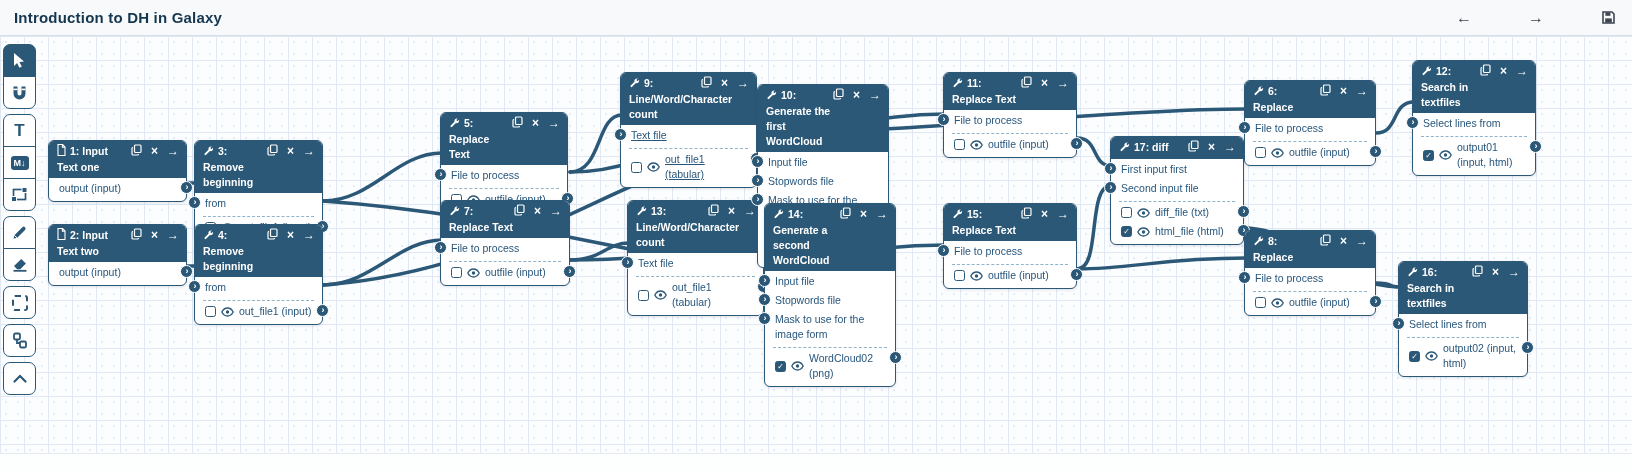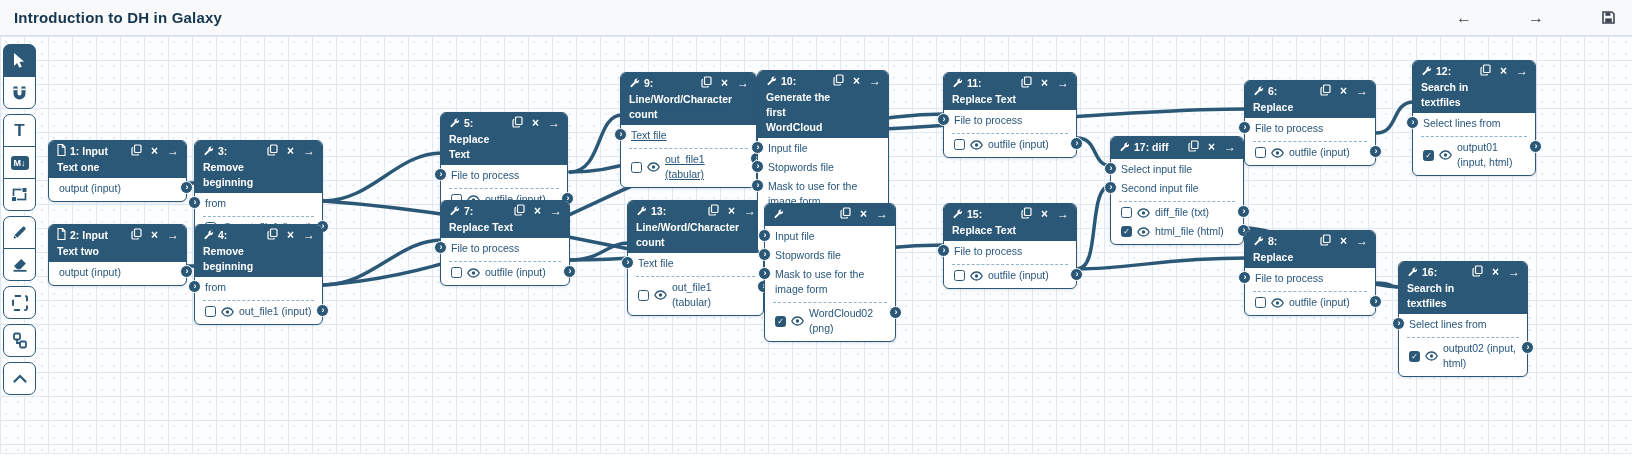--- a/index.html
+++ b/index.html
@@ -385,21 +385,21 @@
                 <circle cx="6.5" cy="5" r="1.7" fill="#2c5877"></circle>
               </svg>
             </span>
             <span>out_file1 (tabular)</span>
             <span class="conn out">
               <span>›</span>
             </span>
           </div>
         </div>
       </div>
-      <div class="node" style="left: 757px; top: 34px; width: 132px;">
+      <div class="node" style="left: 757px; top: 48px; width: 132px;">
         <div class="node-header"><span class="node-type-icon"><svg width="11" height="11" viewBox="0 0 12 12">
               <path d="M10.9 3.1c.35.95.13 2.06-.66 2.85-.73.73-1.77.94-2.68.63L3.4 10.75c-.42.42-1.1.42-1.52 0-.42-.42-.42-1.1 0-1.52L6.04 5.1c-.31-.91-.1-1.95.63-2.68.79-.79 1.9-1.01 2.85-.66L7.95 3.33l1.38 1.38 1.57-1.6z" fill="#fff"></path>
             </svg></span><span class="node-title">10: Generate the first WordCloud</span><span class="hdr-icons">
             <span class="hicon">
               <span><svg width="11" height="12" viewBox="0 0 11 12">
                   <rect x="3.5" y="1" width="6.5" height="7.5" rx="1" fill="none" stroke="#fff" stroke-width="1.2"></rect>
                   <path d="M2 3.5H1.8A1 1 0 0 0 1 4.5V10a1 1 0 0 0 1 1h4.5a1 1 0 0 0 1-1" fill="none" stroke="#fff" stroke-width="1.2"></path>
                 </svg></span>
             </span>
             <span class="hicon">
@@ -431,21 +431,21 @@
             <span>WordCloud01 (png)</span>
             <span class="conn out">
               <span>›</span>
             </span>
           </div>
         </div>
       </div>
       <div class="node" style="left: 764px; top: 167px; width: 132px;">
         <div class="node-header"><span class="node-type-icon"><svg width="11" height="11" viewBox="0 0 12 12">
               <path d="M10.9 3.1c.35.95.13 2.06-.66 2.85-.73.73-1.77.94-2.68.63L3.4 10.75c-.42.42-1.1.42-1.52 0-.42-.42-.42-1.1 0-1.52L6.04 5.1c-.31-.91-.1-1.95.63-2.68.79-.79 1.9-1.01 2.85-.66L7.95 3.33l1.38 1.38 1.57-1.6z" fill="#fff"></path>
-            </svg></span><span class="hdr-icons">
+            </svg></span><span class="node-title">14: Generate a second WordCloud</span><span class="hdr-icons">
             <span class="hicon">
               <span><svg width="11" height="12" viewBox="0 0 11 12">
                   <rect x="3.5" y="1" width="6.5" height="7.5" rx="1" fill="none" stroke="#fff" stroke-width="1.2"></rect>
                   <path d="M2 3.5H1.8A1 1 0 0 0 1 4.5V10a1 1 0 0 0 1 1h4.5a1 1 0 0 0 1-1" fill="none" stroke="#fff" stroke-width="1.2"></path>
                 </svg></span>
             </span>
             <span class="hicon">
               <span><b style="font-size:12px;line-height:11px">×</b></span>
             </span>
             <span class="hicon">
@@ -565,21 +565,21 @@
             <span class="hicon">
               <span><b style="font-size:12px;line-height:11px">×</b></span>
             </span>
             <span class="hicon">
               <span><b style="font-size:12px;line-height:11px">→</b></span>
             </span>
           </span></div>
         <div class="node-body">
           <div class="row in-row"><span class="conn in">
               <span>›</span>
-            </span><span>Select input file</span></div>
+            </span><span>First input first</span></div>
           <div class="row in-row"><span class="conn in">
               <span>›</span>
             </span><span>Second input file</span></div>
           <div class="sep"></div>
           <div class="row out-row">
             <span class="checkbox"></span>
             <span class="eye">
               <svg width="13" height="10" viewBox="0 0 13 10">
                 <path d="M.8 5C2.2 2.3 4.2 1 6.5 1s4.3 1.3 5.7 4c-1.4 2.7-3.4 4-5.7 4S2.2 7.7.8 5z" fill="none" stroke="#2c5877" stroke-width="1.3"></path>
                 <circle cx="6.5" cy="5" r="1.7" fill="#2c5877"></circle>

